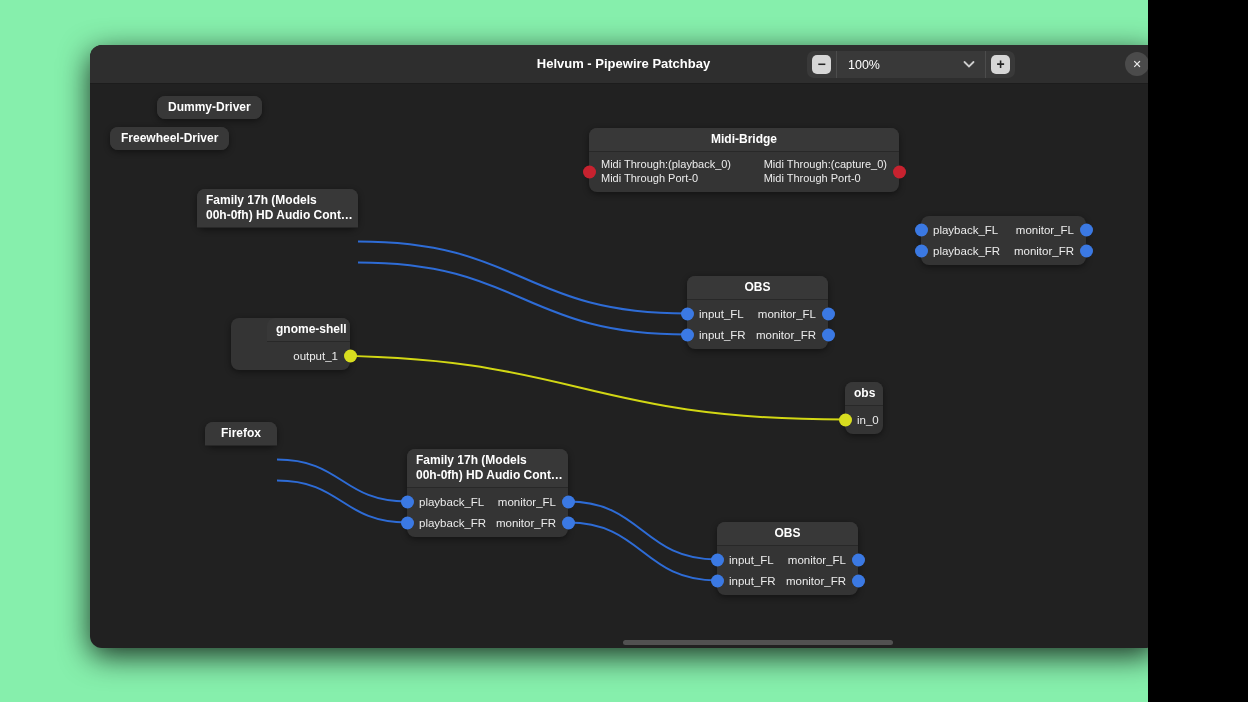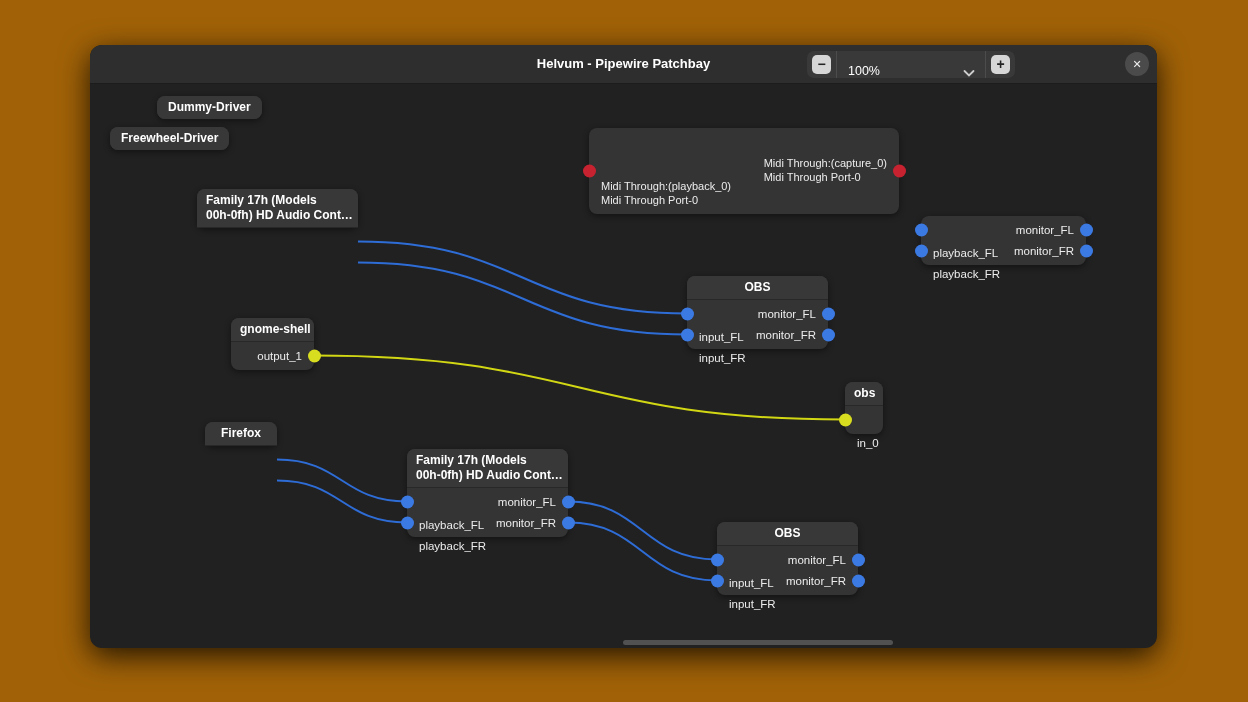--- a/index.html
+++ b/index.html
@@ -1,32 +1,32 @@
 <!DOCTYPE html>
 <html><head>
 <meta charset="utf-8">
 <style>
   html,body{margin:0;padding:0;background:#000;}
-  #stage{position:relative;width:1248px;height:702px;background:#a16207;overflow:hidden;
+  #stage{position:relative;width:1148px;height:702px;background:#86efac;overflow:hidden;
          font-family:"Liberation Sans","DejaVu Sans",sans-serif;-webkit-font-smoothing:antialiased;}
   
   .window{position:absolute;left:90px;top:45px;width:1067px;height:603px;
           background:#212121;border-radius:12px;box-shadow:0 8px 30px rgba(0,0,0,.8);}
   .titlebar{position:absolute;left:0;top:0;right:0;height:38px;background:#2e2e2e;
             border-radius:12px 12px 0 0;border-bottom:1px solid #1c1c1c;}
   .titlebar-title{position:absolute;left:0;right:0;top:0;height:38px;line-height:38px;
                   text-align:center;color:#ffffff;font-size:13px;font-weight:bold;pointer-events:none;}
   
   .zoom-group{position:absolute;right:142px;top:6px;width:208px;height:27px;background:#393939;
               border-radius:7px;display:flex;align-items:center;overflow:hidden;}
   .zoom-sep{width:1px;height:27px;background:#4c4c4c;}
   .stepper-cell{width:29px;display:flex;align-items:center;justify-content:center;}
   .stepper-btn{width:19px;height:19px;border-radius:5px;background:#d6d6d6;color:#232323;
                font-size:14px;font-weight:bold;line-height:18px;text-align:center;cursor:pointer;}
-  .zoom-value{flex:1;display:flex;align-items:flex-end;height:27px;cursor:pointer;}
+  .zoom-value{flex:1;display:flex;align-items:center;height:27px;cursor:pointer;}
   .zoom-value-text{color:#ffffff;font-size:12.5px;padding-left:11px;flex:1;}
   .chevron{margin-right:9px;display:flex;align-items:center;}
   
   .close-btn{position:absolute;right:8px;top:7px;width:24px;height:24px;border-radius:50%;
              background:#4b4b4b;color:#ededed;font-size:11px;font-weight:bold;line-height:24px;
              text-align:center;cursor:pointer;}
   
   .canvas{position:absolute;left:0;top:39px;right:0;bottom:0;border-radius:0 0 12px 12px;overflow:hidden;}
   #wires{position:absolute;left:0;top:0;width:1067px;height:564px;}
   #wires path{fill:none;stroke-width:2px;}
@@ -35,21 +35,21 @@
         box-shadow:0 2px 6px rgba(0,0,0,.45);color:#ededed;}
   .node-header{padding:4px 9px;font-size:12px;font-weight:bold;line-height:15px;color:#ffffff;
                text-align:center;border-bottom:1px solid #282828;background:#383838;
                border-radius:8px 8px 0 0;white-space:nowrap;}
   .node.pill .node-header{border-bottom:none;border-radius:8px;background:#383838;padding:4px 11px;}
   .node-header.align-left{text-align:left;}
   .node-body{padding:3px 0 4px 0;}
   .port-row{position:relative;height:21px;display:flex;align-items:center;}
   .port-row.multiline{height:auto;padding:3px 0;}
   .plabel{font-size:11.5px;color:#ececec;white-space:nowrap;}
-  .plabel.pin{margin-left:12px;margin-right:auto;margin-top:46px;}
+  .plabel.pin{margin-left:12px;margin-right:auto;}
   .plabel.pout{margin-right:12px;margin-left:auto;}
   .plabel .pline{font-size:11px;line-height:13.5px;}
   .dot{position:absolute;top:50%;width:13px;height:13px;border-radius:50%;
        transform:translateY(-50%);cursor:crosshair;}
   .dot.din{left:-6.5px;}
   .dot.dout{right:-6.5px;}
   
   .hscrollbar{position:absolute;left:533px;top:556px;width:270px;height:5px;
               background:#515151;border-radius:3px;cursor:pointer;}
 </style>
@@ -105,20 +105,23 @@
             <div class="node-header">
               <div>Dummy-Driver</div>
             </div>
           </div>
           <div class="node pill" style="left: 20px; top: 43px;">
             <div class="node-header">
               <div>Freewheel-Driver</div>
             </div>
           </div>
           <div class="node" style="left: 499px; top: 44px; width: 310px;">
+            <div class="node-header">
+              <div>Midi-Bridge</div>
+            </div>
             <div class="node-body">
               <div class="port-row multiline">
                 <span class="dot din" style="background: rgb(199, 34, 47);"></span>
                 <div class="plabel pin">
                   <div class="pline">Midi Through:(playback_0)</div>
                   <div class="pline">Midi Through Port-0</div>
                 </div>
                 <div class="plabel pout">
                   <div class="pline">Midi Through:(capture_0)</div>
                   <div class="pline">Midi Through Port-0</div>
@@ -161,21 +164,21 @@
                 <span class="dot dout" style="background: rgb(59, 121, 227);"></span>
               </div>
               <div class="port-row">
                 <span class="dot din" style="background: rgb(59, 121, 227);"></span>
                 <div class="plabel pin">input_FR</div>
                 <div class="plabel pout">monitor_FR</div>
                 <span class="dot dout" style="background: rgb(59, 121, 227);"></span>
               </div>
             </div>
           </div>
-          <div class="node" style="left: 141px; top: 234px; width: 83px;">
+          <div class="node" style="left: 141px; top: 234px; width: 83px; padding-left: 36px;">
             <div class="node-header">
               <div>gnome-shell</div>
             </div>
             <div class="node-body">
               <div class="port-row">
                 <div class="plabel pout">output_1</div>
                 <span class="dot dout" style="background: rgb(216, 221, 31);"></span>
               </div>
             </div>
           </div>

